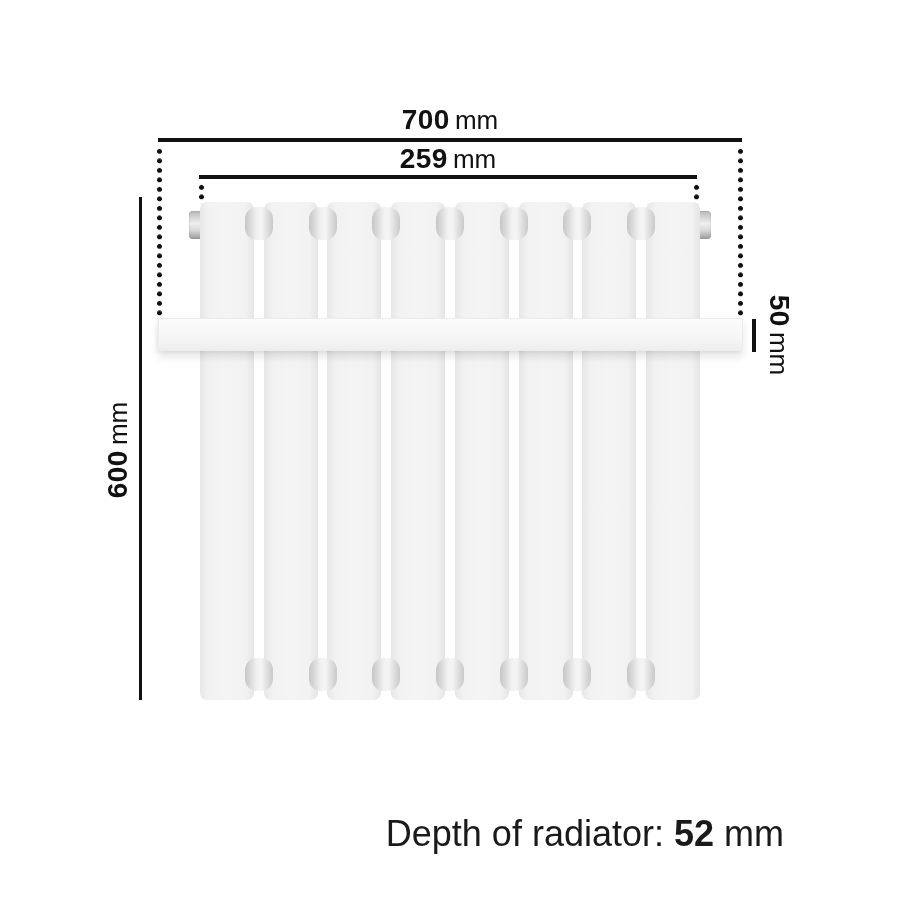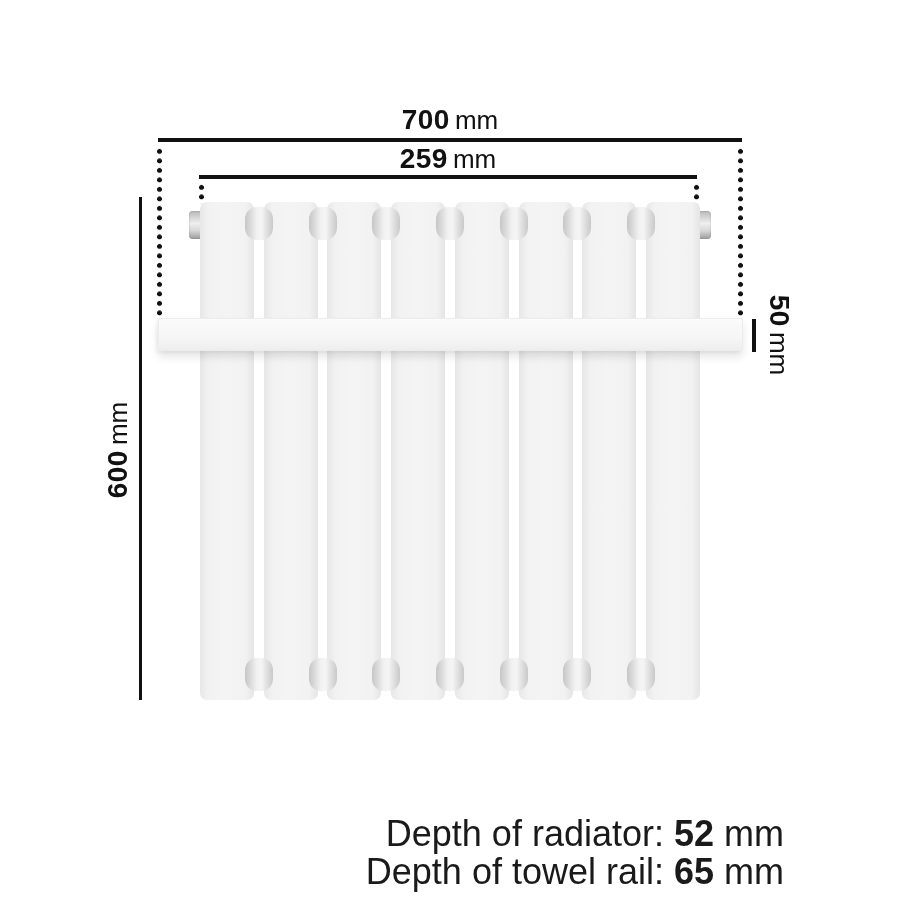--- a/index.html
+++ b/index.html
@@ -121,18 +121,15 @@
 
   <div id="rail-tick"></div>
   <div id="label-50" class="dim-label">
     <span>50</span><span class="unit">mm</span>
   </div>
 
   <div id="depth-notes">
     <div class="note-row">
       <span>Depth of radiator: </span><span class="note-value">52</span><span> mm</span>
     </div>
-    <div class="note-row">
-      <span>Depth of towel rail: </span><span class="note-value">65</span><span> mm</span>
-    </div>
   </div>
 
 </div>
 
 </body></html>

